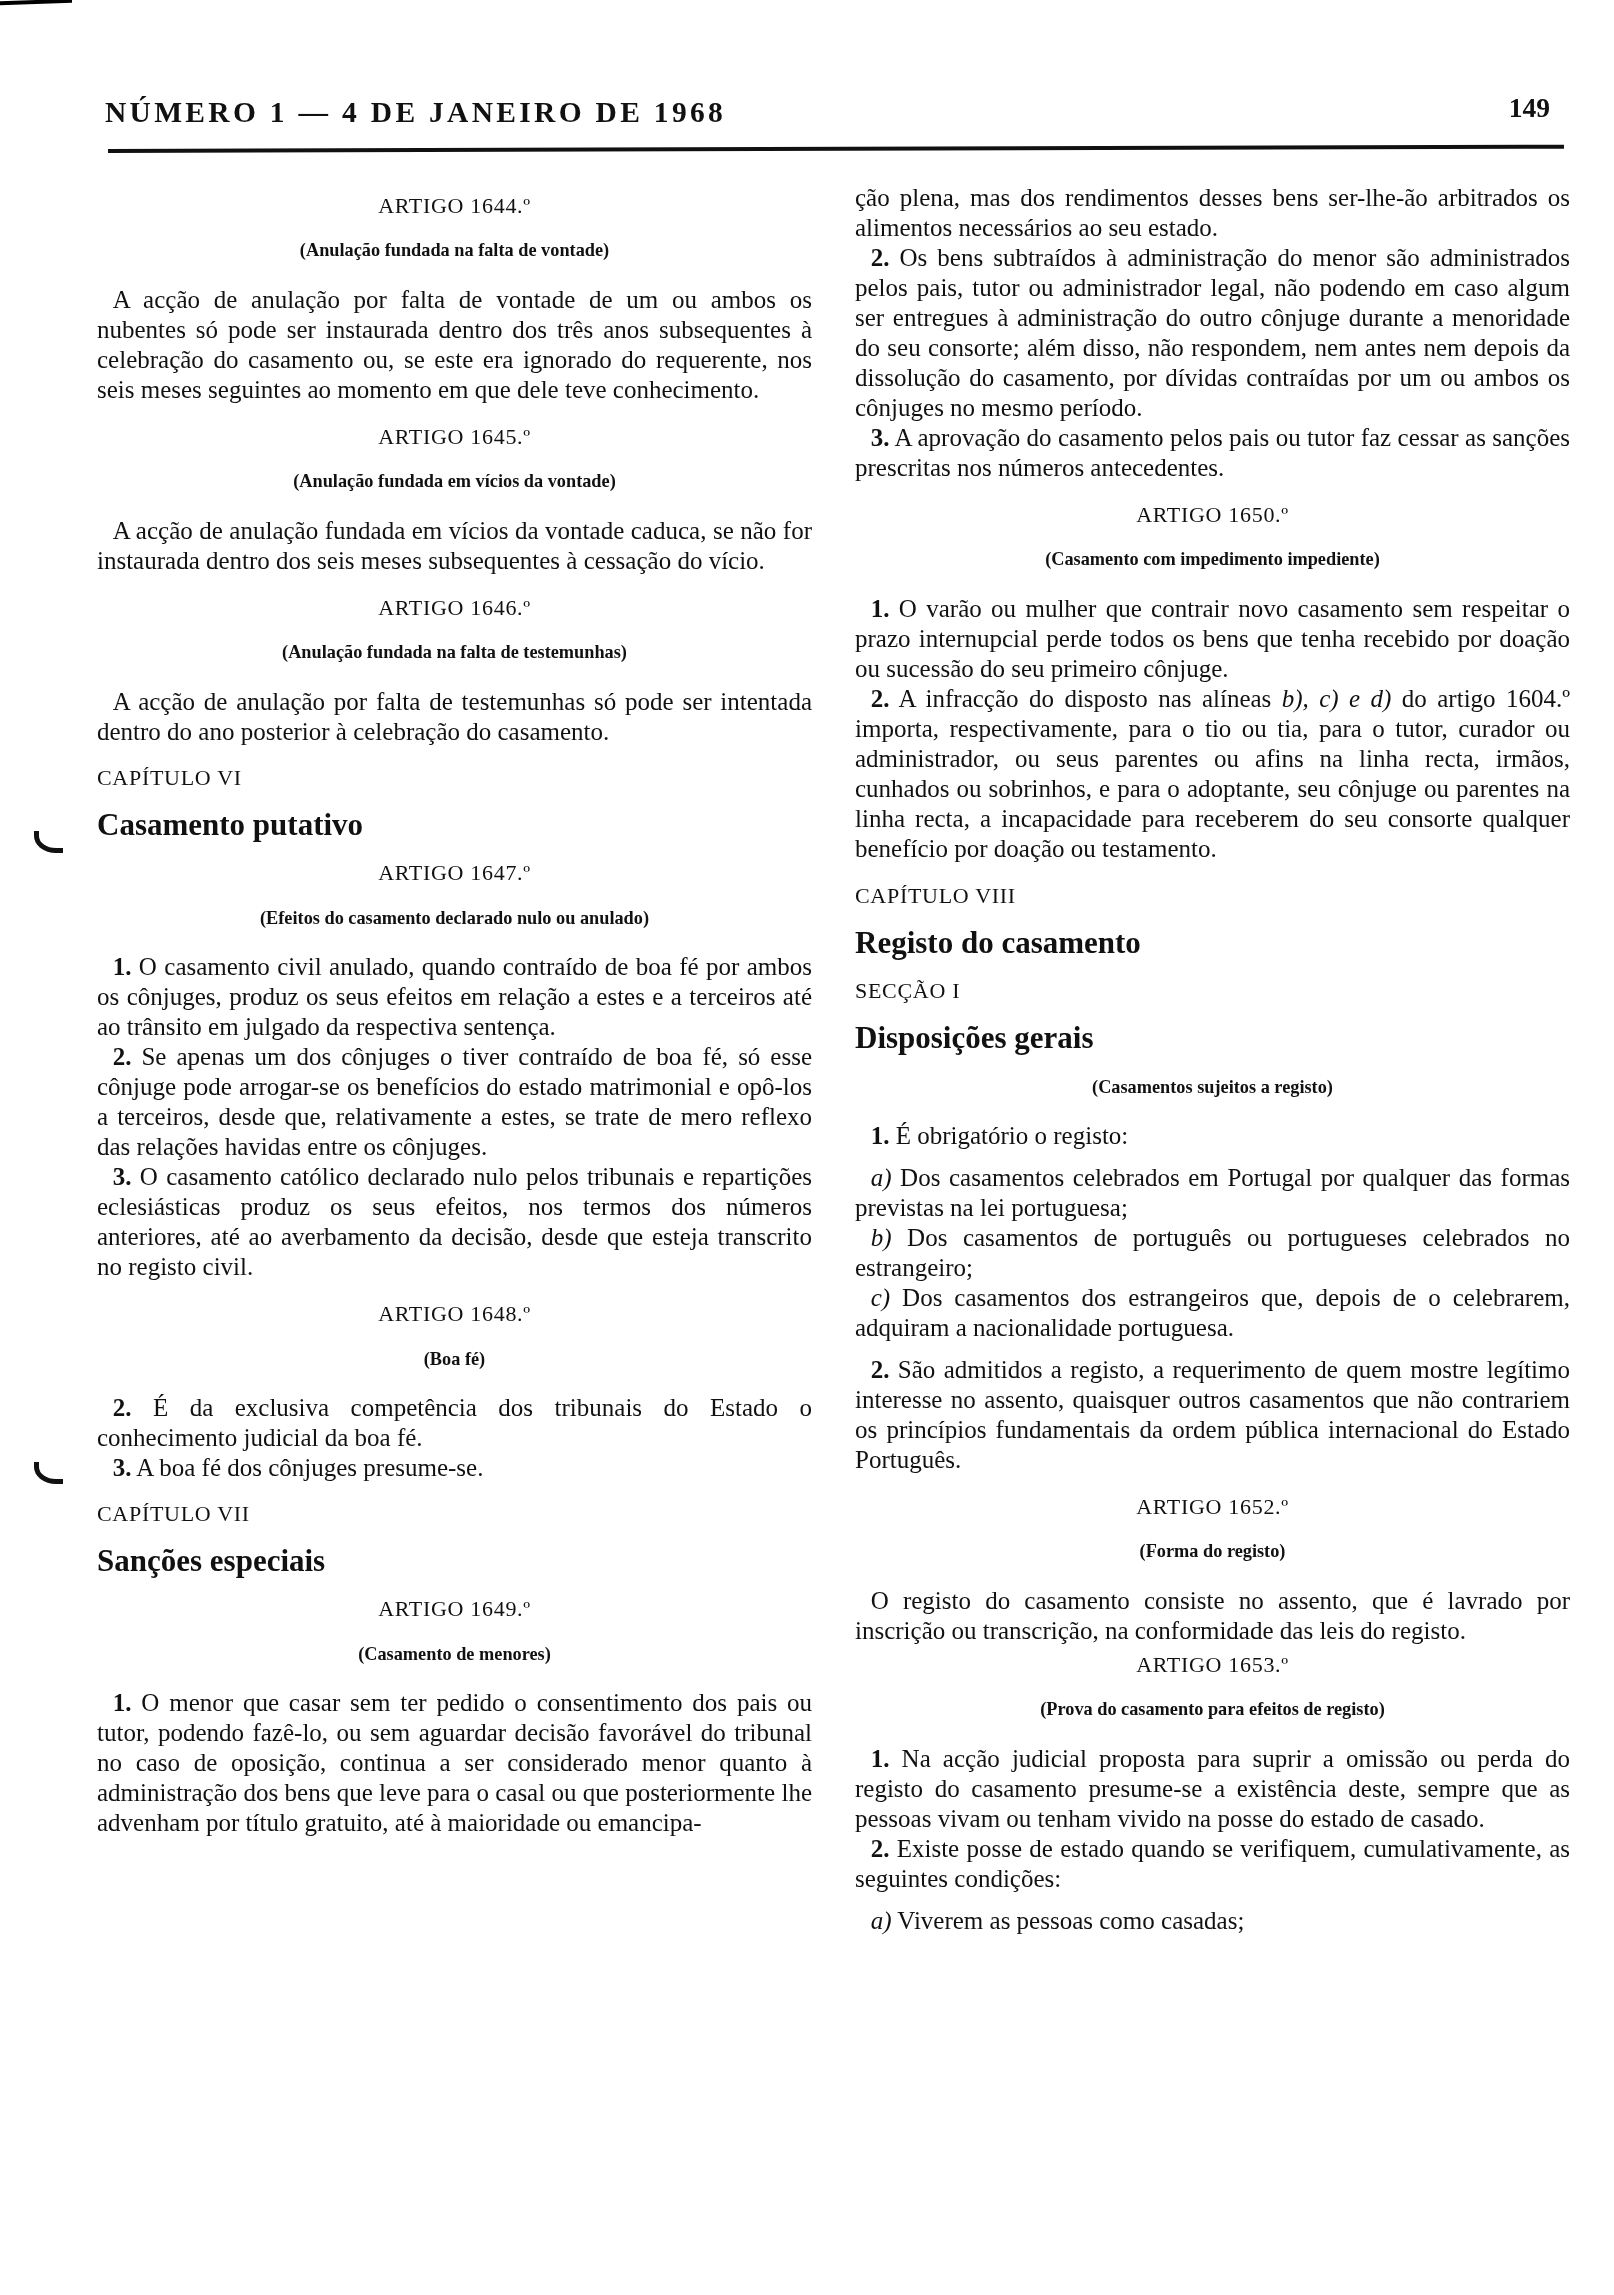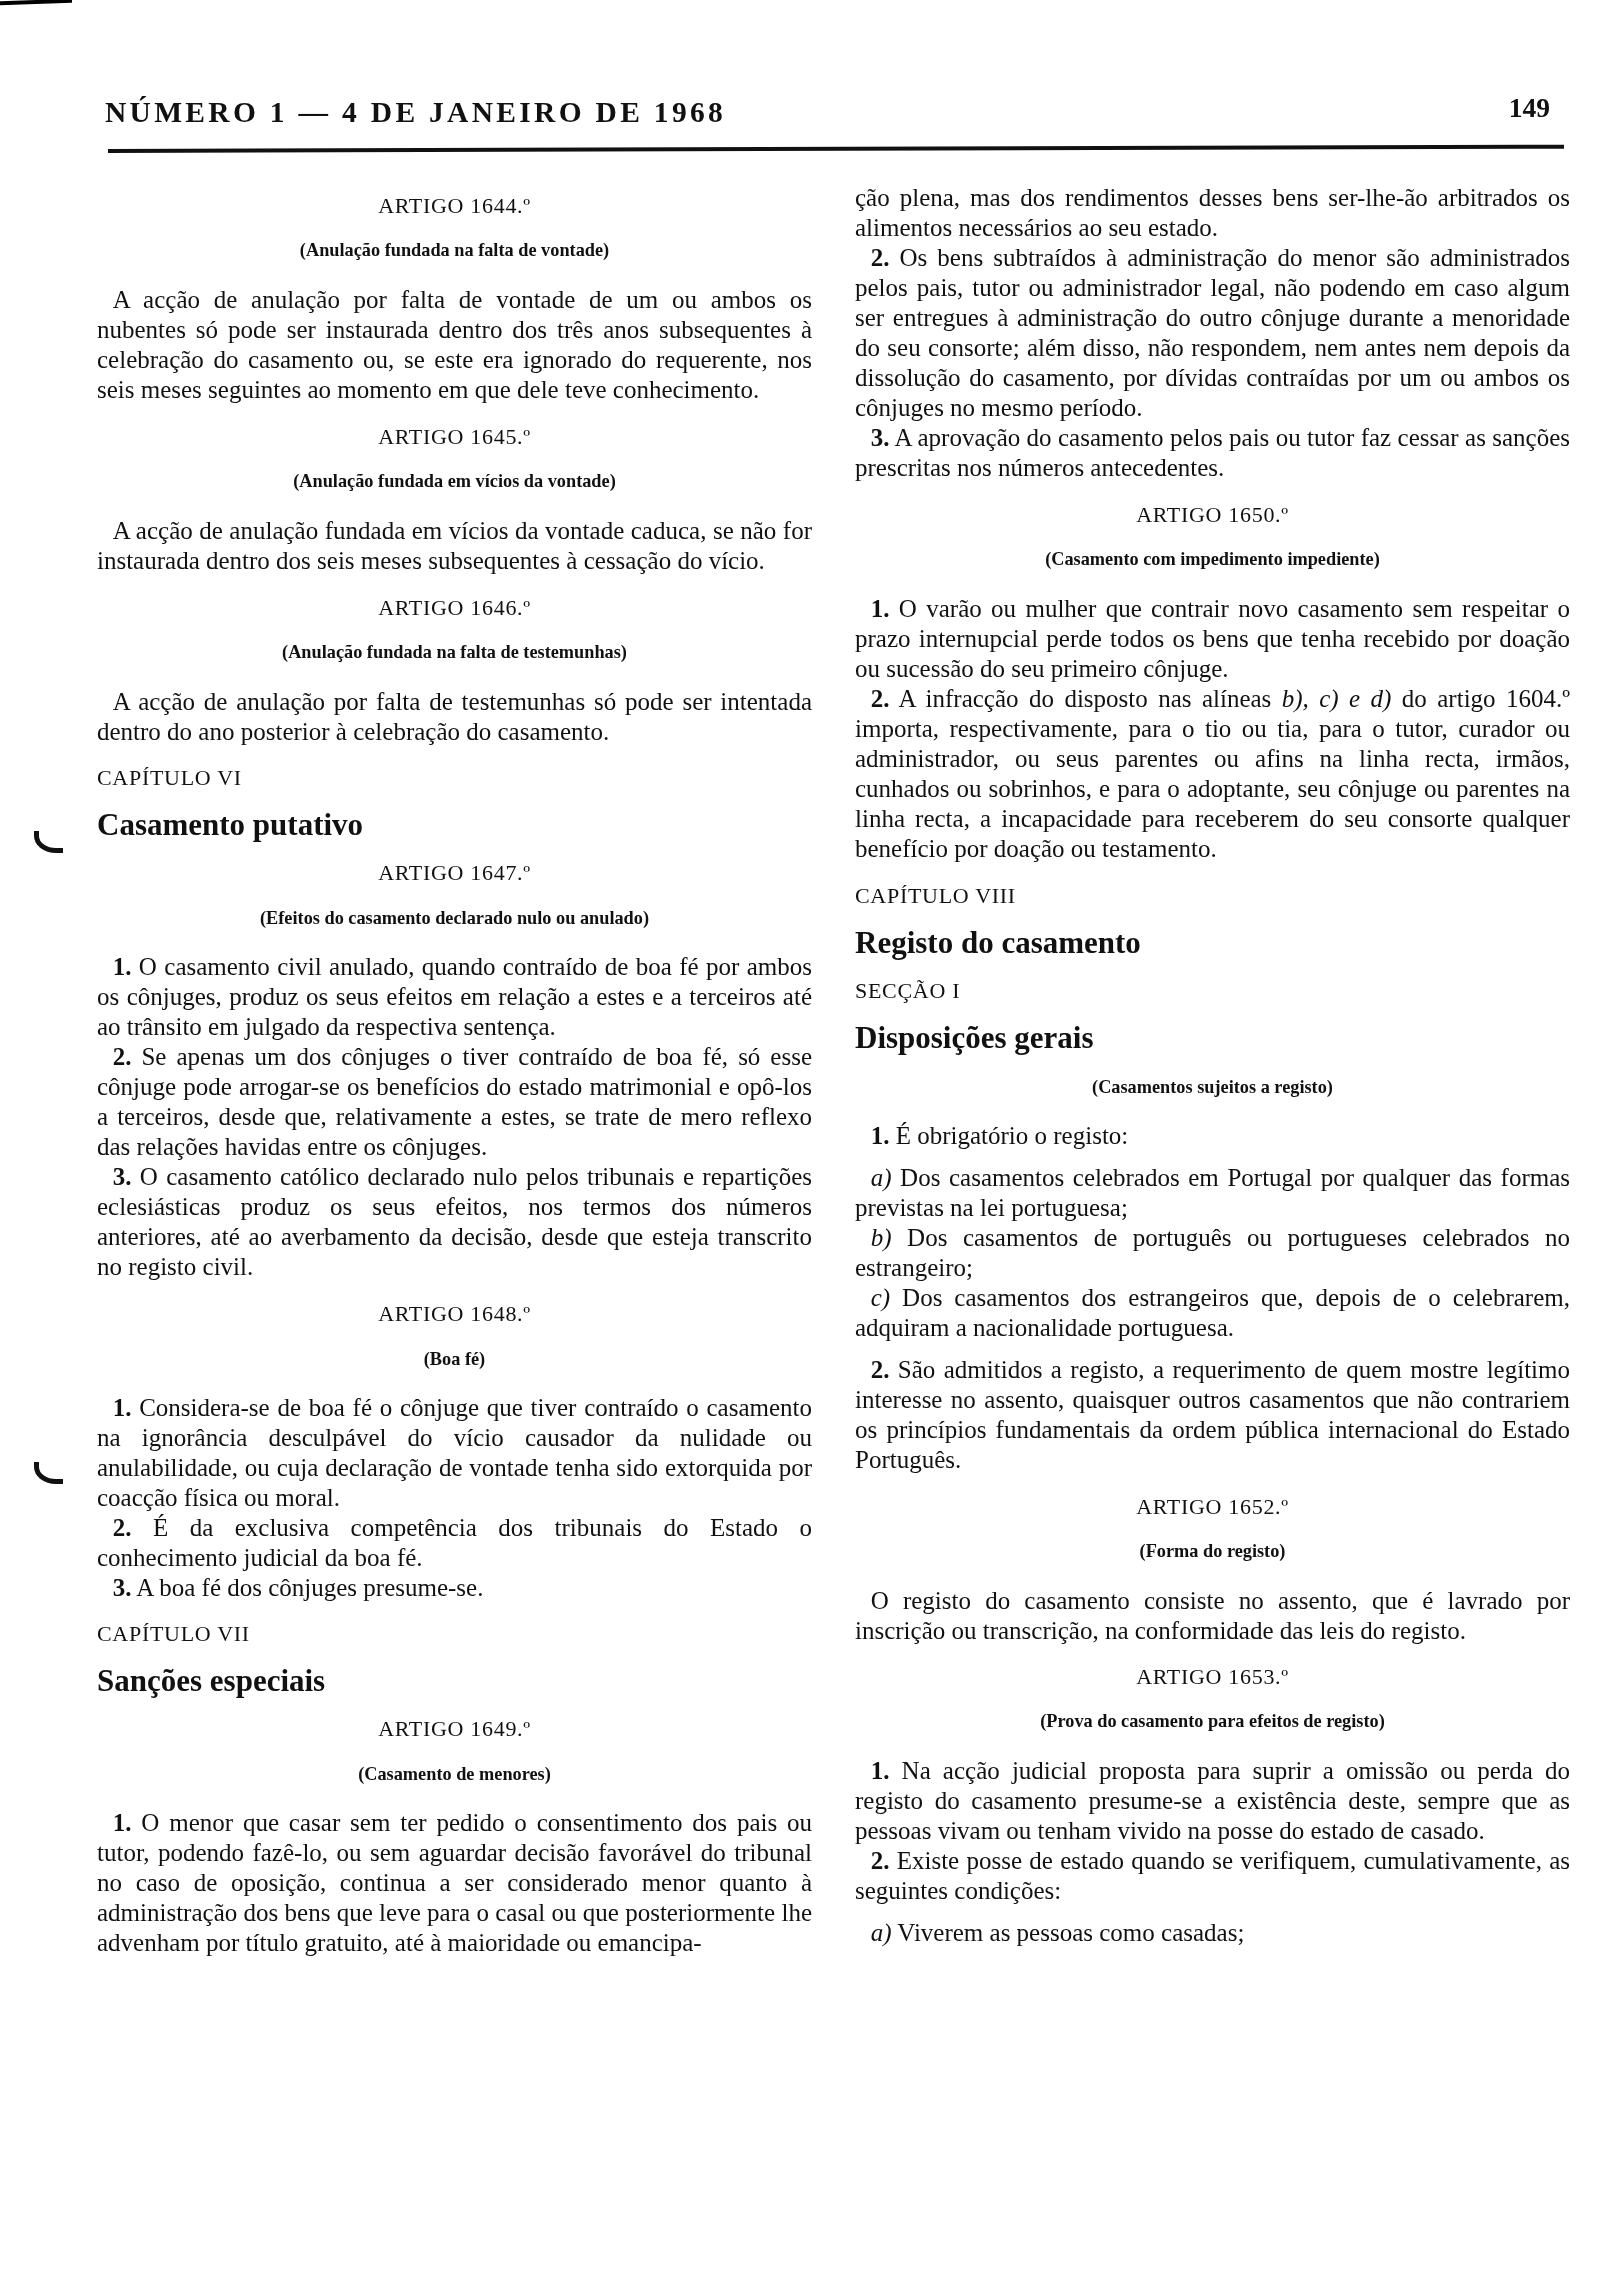--- a/index.html
+++ b/index.html
@@ -98,21 +98,20 @@
     <div class="article-heading">ARTIGO 1647.º</div>
     <div class="article-subtitle">(Efeitos do casamento declarado nulo ou anulado)</div>
     <p class="para"><span class="num">1.</span> <span>O casamento civil anulado, quando contraído de boa fé por ambos os cônjuges, produz os seus efeitos em relação a estes e a terceiros até ao trânsito em julgado da respectiva sentença.</span></p>
     <p class="para"><span class="num">2.</span> <span>Se apenas um dos cônjuges o tiver contraído de boa fé, só esse cônjuge pode arrogar-se os benefícios do estado matrimonial e opô-los a terceiros, desde que, relativamente a estes, se trate de mero reflexo das relações havidas entre os cônjuges.</span></p>
     <p class="para gap-after"><span class="num">3.</span> <span>O casamento católico declarado nulo pelos tribunais e repartições eclesiásticas produz os seus efeitos, nos termos dos números anteriores, até ao averbamento da decisão, desde que esteja transcrito no registo civil.</span></p>
   </section>
 
   <section>
     <div class="article-heading">ARTIGO 1648.º</div>
     <div class="article-subtitle">(Boa fé)</div>
-    <p class="para"><span class="num">1.</span> <span>Considera-se de boa fé o cônjuge que tiver contraído o casamento na ignorância desculpável do vício causador da nulidade ou anulabilidade, ou cuja declaração de vontade tenha sido extorquida por coacção física ou moral.</span></p>
     <p class="para"><span class="num">2.</span> <span>É da exclusiva competência dos tribunais do Estado o conhecimento judicial da boa fé.</span></p>
     <p class="para"><span class="num">3.</span> <span>A boa fé dos cônjuges presume-se.</span></p>
   </section>
 
   <section>
     <div class="chapter-heading">CAPÍTULO VII</div>
     <div class="chapter-title">Sanções especiais</div>
   </section>
 
   <section>
@@ -153,20 +152,20 @@
     <p class="para gap-after"><span class="num">2.</span> <span>São admitidos a registo, a requerimento de quem mostre legítimo interesse no assento, quaisquer outros casamentos que não contrariem os princípios fundamentais da ordem pública internacional do Estado Português.</span></p>
   </section>
 
   <section>
     <div class="article-heading">ARTIGO 1652.º</div>
     <div class="article-subtitle">(Forma do registo)</div>
     <p class="para">O registo do casamento consiste no assento, que é lavrado por inscrição ou transcrição, na conformidade das leis do registo.</p>
   </section>
 
   <section>
-    <div class="article-heading" style="margin-top:16px">ARTIGO 1653.º</div>
+    <div class="article-heading" style="margin-top:4px">ARTIGO 1653.º</div>
     <div class="article-subtitle">(Prova do casamento para efeitos de registo)</div>
     <p class="para"><span class="num">1.</span> <span>Na acção judicial proposta para suprir a omissão ou perda do registo do casamento presume-se a existência deste, sempre que as pessoas vivam ou tenham vivido na posse do estado de casado.</span></p>
     <p class="para" style="margin-bottom:11.8px"><span class="num">2.</span> <span>Existe posse de estado quando se verifiquem, cumulativamente, as seguintes condições:</span></p>
     <p class="para"><span class="alinea">a)</span> <span>Viverem as pessoas como casadas;</span></p>
   </section>
 </div>
 
 
 </body></html>

